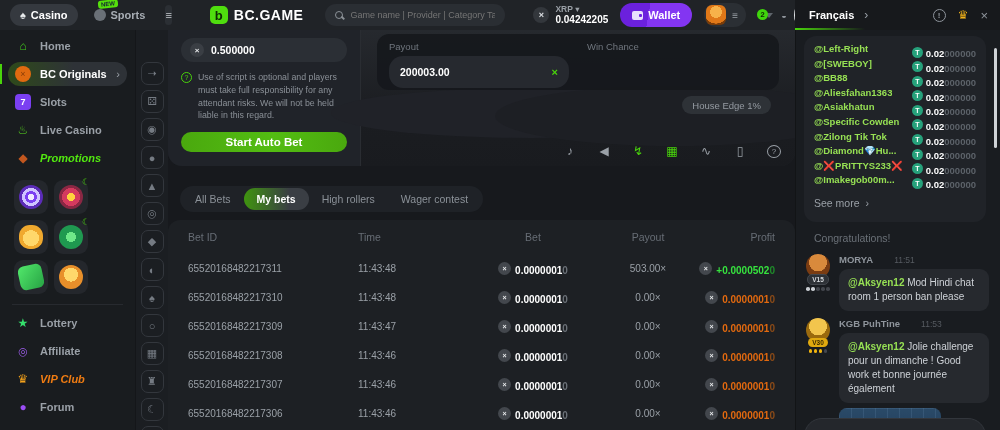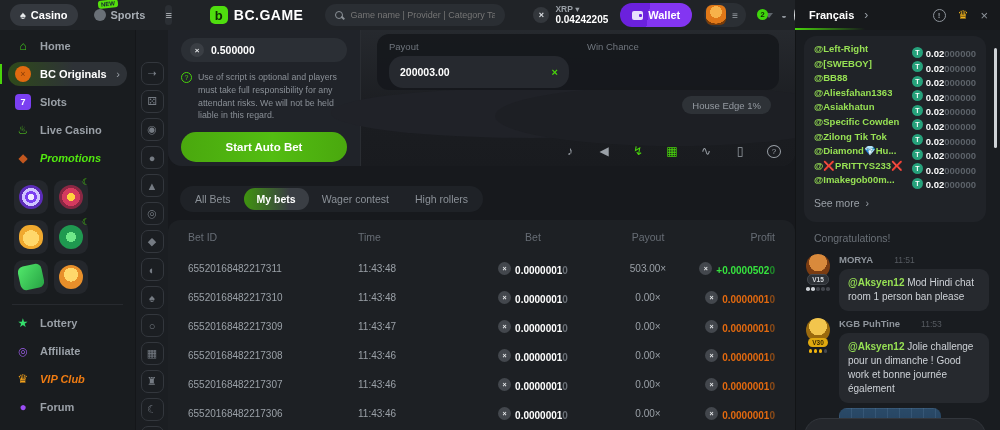--- a/index.html
+++ b/index.html
@@ -94,21 +94,21 @@
   
   .main { position:absolute; left:168px; top:30px; width:627px; height:400px; background:#17191d; }
   .game-card { position:absolute; left:0; top:0; width:627px; height:136px; border-radius:0 0 14px 14px; overflow:hidden; background:#1d2025; }
   .controls { position:absolute; left:0; top:0; width:193px; height:136px; background:#202329; border-right:1px solid #2a2d32; padding:8px 13px; }
   .bet-input { display:flex; align-items:center; gap:7px; height:24px; border-radius:13px; background:#2b2f35; padding:0 9px; }
   .coin-sm { width:14px; height:14px; border-radius:50%; background:#3a3e44; color:#e8eaec; font-size:8px; font-weight:bold; display:flex; align-items:center; justify-content:center; flex:0 0 auto; }
   .bet-val { color:#fff; font-size:10.5px; font-weight:bold; background:transparent; border:0; width:100px; font-family:inherit; }
   .note { display:flex; gap:6px; margin-top:9px; }
   .note-ic { width:11px; height:11px; border-radius:50%; border:1.3px solid #49d40b; color:#49d40b; font-size:7px; display:flex; align-items:center; justify-content:center; flex:0 0 auto; margin-top:1px; }
   .note-txt { color:#8b9198; font-size:8.8px; line-height:1.45; }
-  .start-btn { display:block; width:100%; height:30px; margin-top:10px; border:0; border-radius:16px; background:linear-gradient(90deg,#4aa80e,#53bd12 55%,#4aa80e); color:#fff; font-size:11.5px; font-weight:bold; font-family:inherit; }
+  .start-btn { display:block; width:100%; height:20px; margin-top:10px; border:0; border-radius:16px; background:linear-gradient(90deg,#4aa80e,#53bd12 55%,#4aa80e); color:#fff; font-size:11.5px; font-weight:bold; font-family:inherit; }
   .game-right { position:absolute; left:193px; top:0; width:434px; height:136px; background:linear-gradient(180deg,#26292e 0%,#1b1d21 60%,#191b1f 100%); }
   .hill { position:absolute; left:-30px; bottom:28px; width:400px; height:50px; background:#202228; border-radius:50%; }
   .hill2 { position:absolute; right:-60px; bottom:20px; width:360px; height:60px; background:#1d1f24; border-radius:50%; }
   .payout-card { position:absolute; left:16px; top:4px; width:402px; height:56px; background:rgba(22,24,28,.92); border-radius:12px; display:flex; gap:18px; padding:7px 12px; }
   .field { flex:1; display:flex; flex-direction:column; gap:4px; }
   .field-lbl { color:#70767e; font-size:9.5px; }
   .field-box { display:flex; align-items:center; height:26px; border-radius:14px; background:#26292f; padding:16px 11px; }
   .field-val { color:#fff; font-size:10.5px; font-weight:bold; background:transparent; border:0; flex:1; font-family:inherit; }
   .field-suffix { color:#49d40b; font-size:11px; font-weight:bold; }
   .house-edge { position:absolute; right:24px; top:66px; height:18px; padding:0 10px; border-radius:10px; background:#2e3237; color:#959ba2; font-size:9.5px; display:flex; align-items:center; }
@@ -424,25 +424,25 @@
 
         <div class="tab">
           <span>All Bets</span>
         </div>
 
         <div class="tab active">
           <span>My bets</span>
         </div>
 
         <div class="tab">
+          <span>High rollers</span>
+        </div>
+
+        <div class="tab">
           <span>Wager contest</span>
-        </div>
-
-        <div class="tab">
-          <span>High rollers</span>
         </div>
       </div>
 
     <div class="table-card">
       <div class="trow head">
         <span>Bet ID</span>
         <span class="c-time">Time</span>
         <span style="text-align:center">Bet</span>
         <span class="c-payout">Payout</span>
         <span style="text-align:right">Profit</span>

